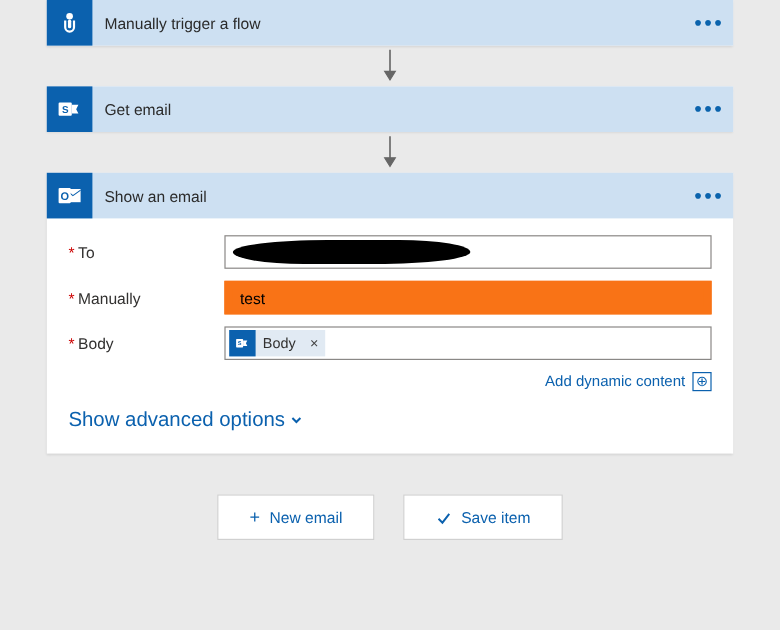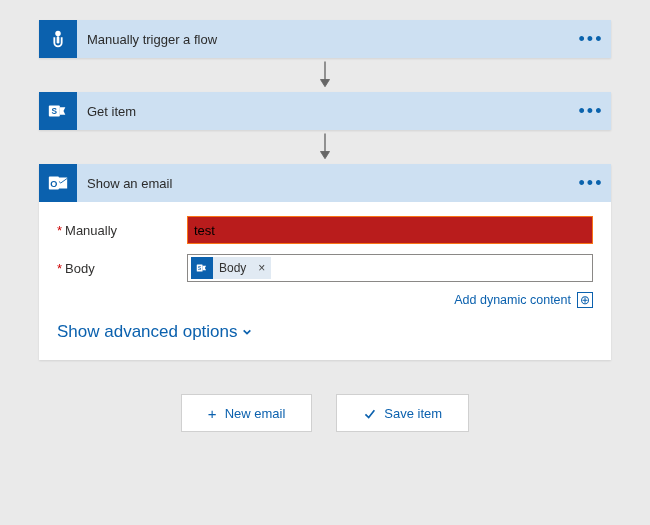--- a/index.html
+++ b/index.html
@@ -10,21 +10,20 @@
     background: #eaeaea;
     font-family: "Segoe UI", Arial, sans-serif;
     font-size: 13px;
     color: #323130;
     overflow: hidden;
   }
   .flow-column {
     display: flex;
     flex-direction: column;
     align-items: center;
-    padding-top: 20px;
   }
   .card {
     width: 572px;
     background: #ffffff;
     box-shadow: 0 1px 2px rgba(0,0,0,0.1);
   }
   .header-bar {
     height: 38px;
     background: #cde0f2;
     display: flex;
@@ -70,25 +69,25 @@
     margin-bottom: 10px;
   }
   .form-label {
     width: 130px;
     color: #323130;
   }
   .req { color: #c00; margin-right: 3px; }
   .field {
     flex: 1;
     height: 28px;
-    border: 1px solid #f97316;
+    border: 7px solid #f97316;
     padding: 0 6px;
     font-size: 13px;
     font-family: inherit;
-    background: #b91c1c;
+    background: #f97316;
   }
   .field-container {
     flex: 1;
     min-height: 28px;
     border: 1px solid #8a8886;
     padding: 2px 3px;
     display: flex;
     align-items: center;
     background: #fff;
   }
@@ -210,21 +209,21 @@
 
   <div class="card">
     <div class="header-bar">
       <div class="icon-box">
         <svg viewBox="0 0 24 24">
             <rect x="2" y="6" width="12" height="12" rx="1" fill="#fff"></rect>
             <text x="8" y="15" font-size="9" font-weight="bold" text-anchor="middle" fill="#0b61ae">S</text>
             <path d="M14 8 l6 0 l-2 4 l2 4 l-6 0" fill="#fff"></path>
           </svg>
       </div>
-      <div class="header-title">Get item</div>
+      <div class="header-title">Get email</div>
       <div class="dots">•••</div>
     </div>
   </div>
 
   <div class="arrow-wrap">
     <svg viewBox="0 0 20 30">
         <line x1="10" y1="0" x2="10" y2="22" stroke="#666" stroke-width="1.5"></line>
         <polygon points="5,20 15,20 10,28"></polygon>
       </svg>
   </div>
@@ -238,20 +237,24 @@
             <rect x="2" y="5" width="11" height="14" rx="1" fill="#fff"></rect>
             <text x="7.5" y="16" font-size="10" font-weight="bold" text-anchor="middle" fill="#0b61ae">O</text>
           </svg>
       </div>
       <div class="header-title">Show an email</div>
       <div class="dots">•••</div>
     </div>
 
     <div class="email-body">
 
+      <div class="form-row">
+        <div class="form-label"><span class="req">*</span><span>To</span></div>
+        <div class="field-container redacted"></div>
+      </div>
 
       <div class="form-row">
         <div class="form-label"><span class="req">*</span><span>Manually</span></div>
         <input class="field" value="test" style="">
       </div>
 
       <div class="form-row">
         <div class="form-label"><span class="req">*</span><span>Body</span></div>
         <div class="field-container">
           <span class="token">

